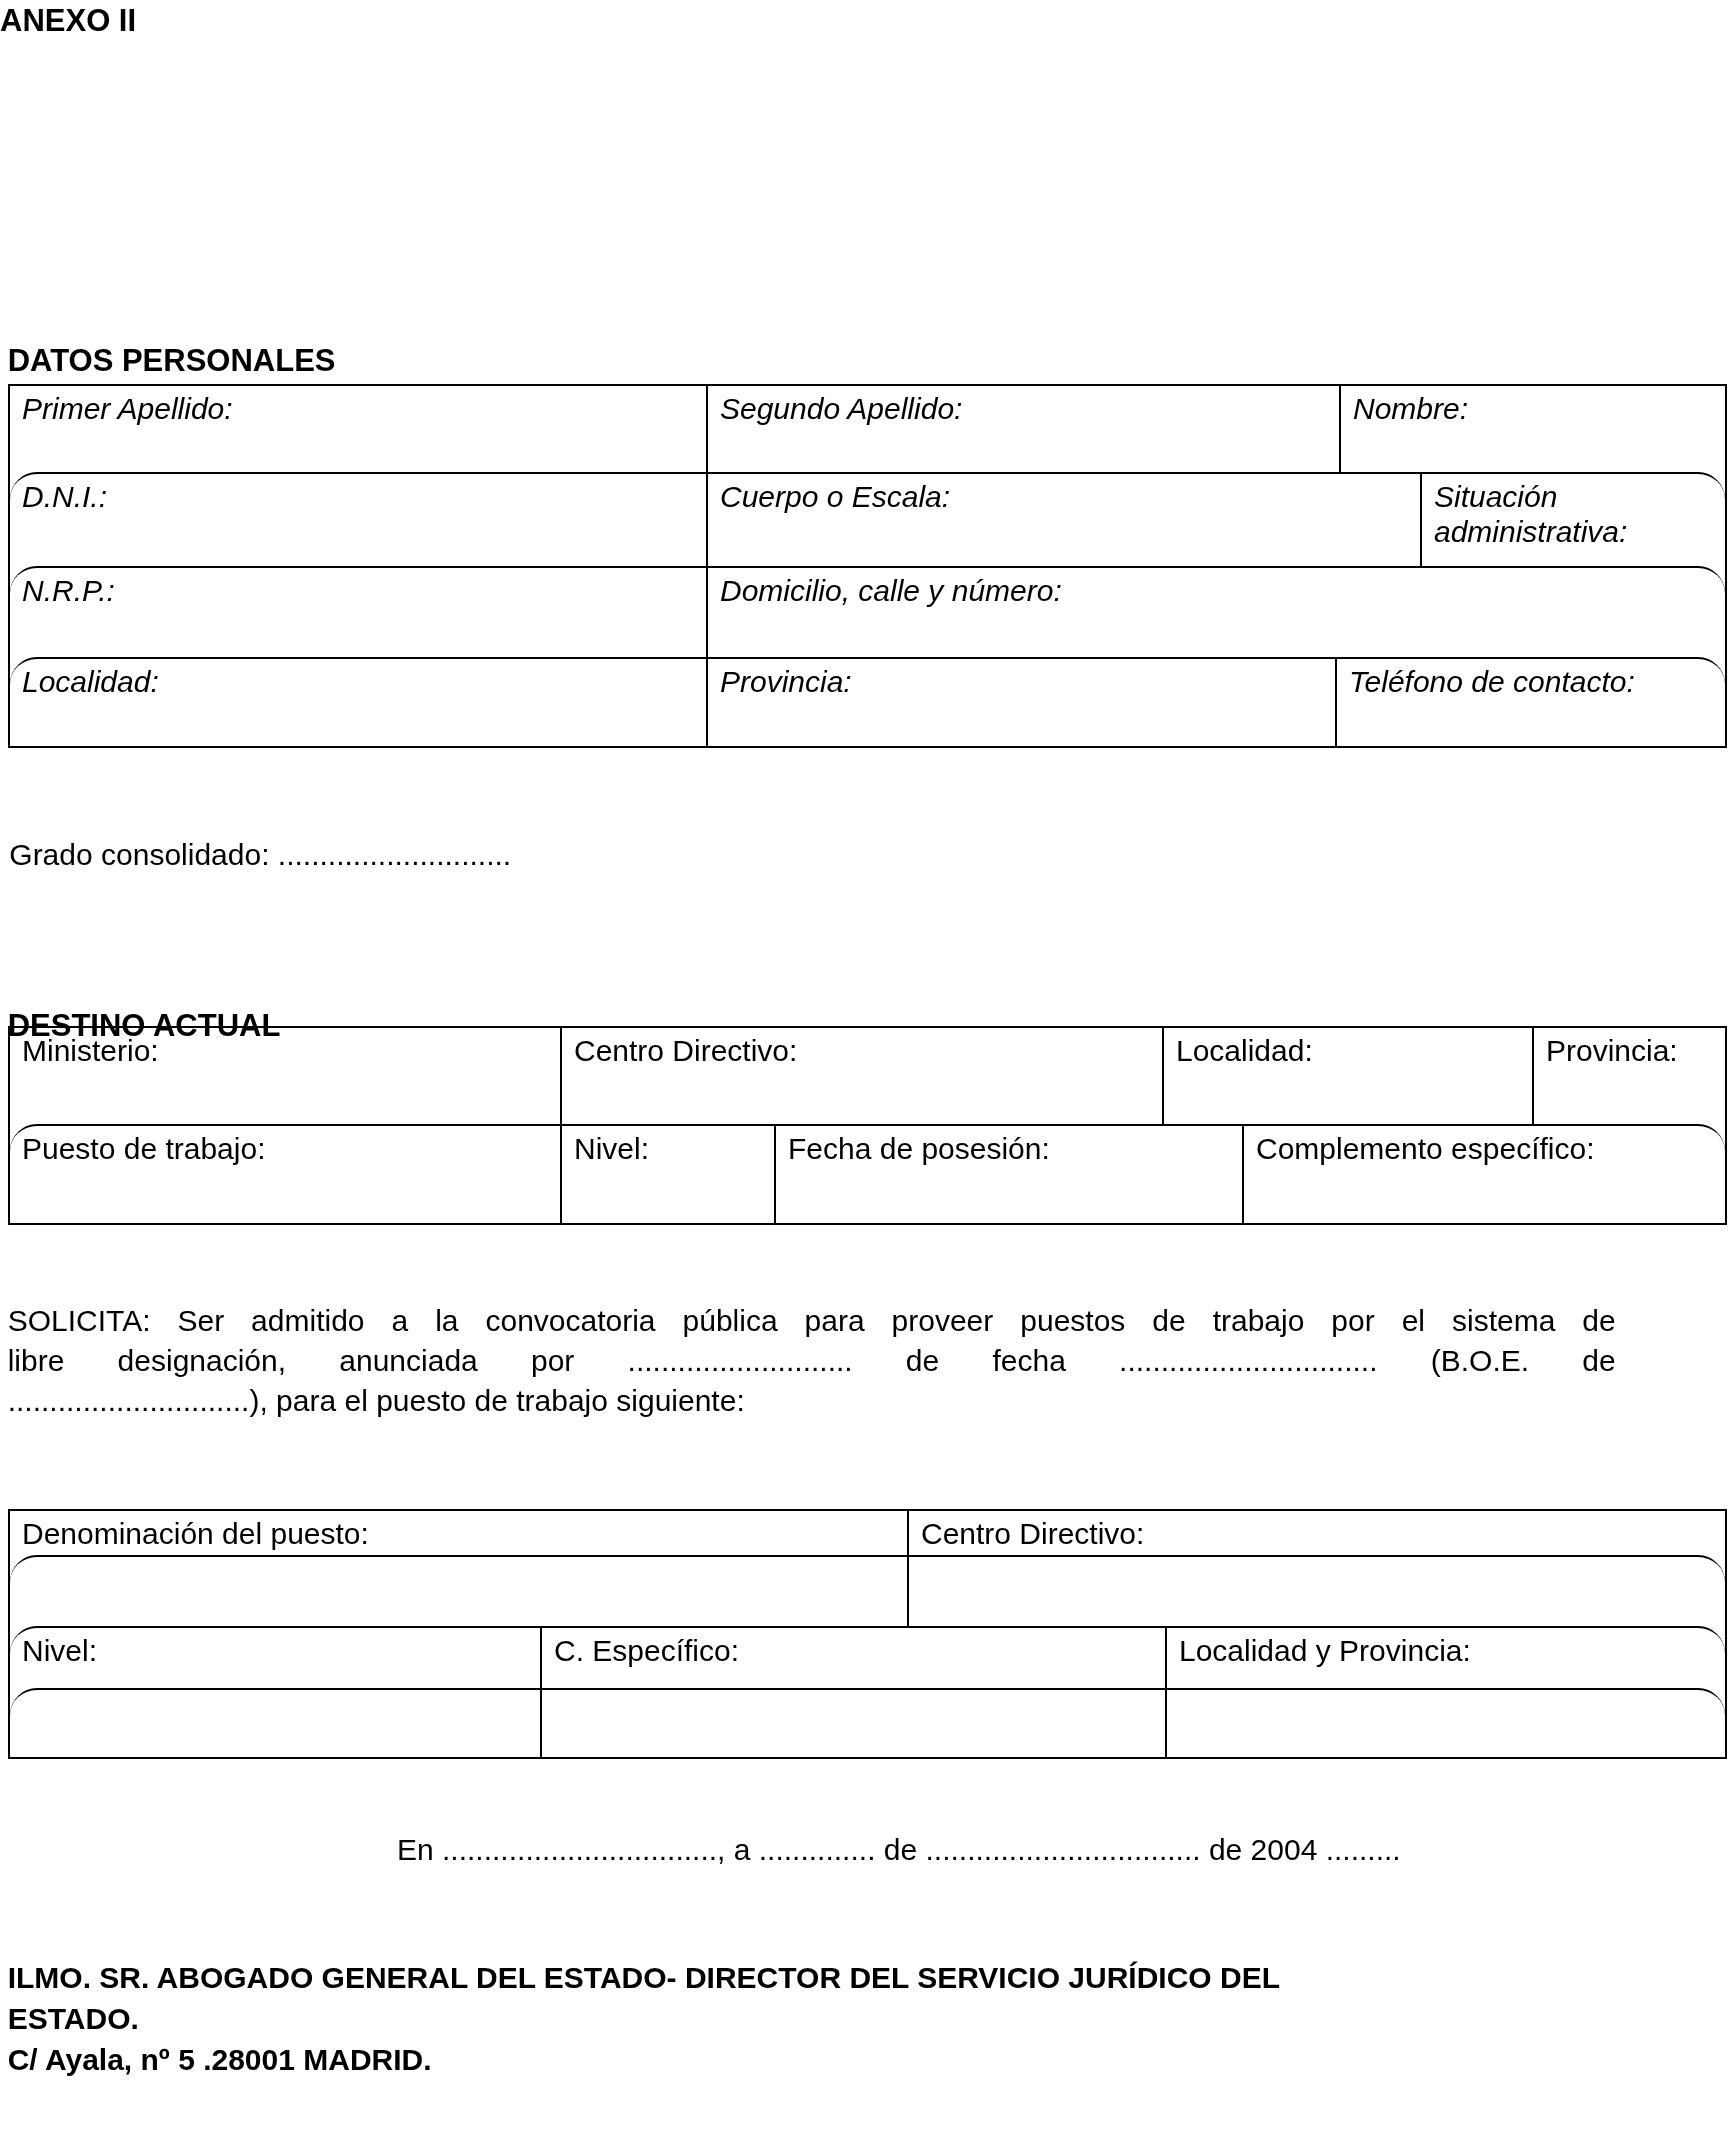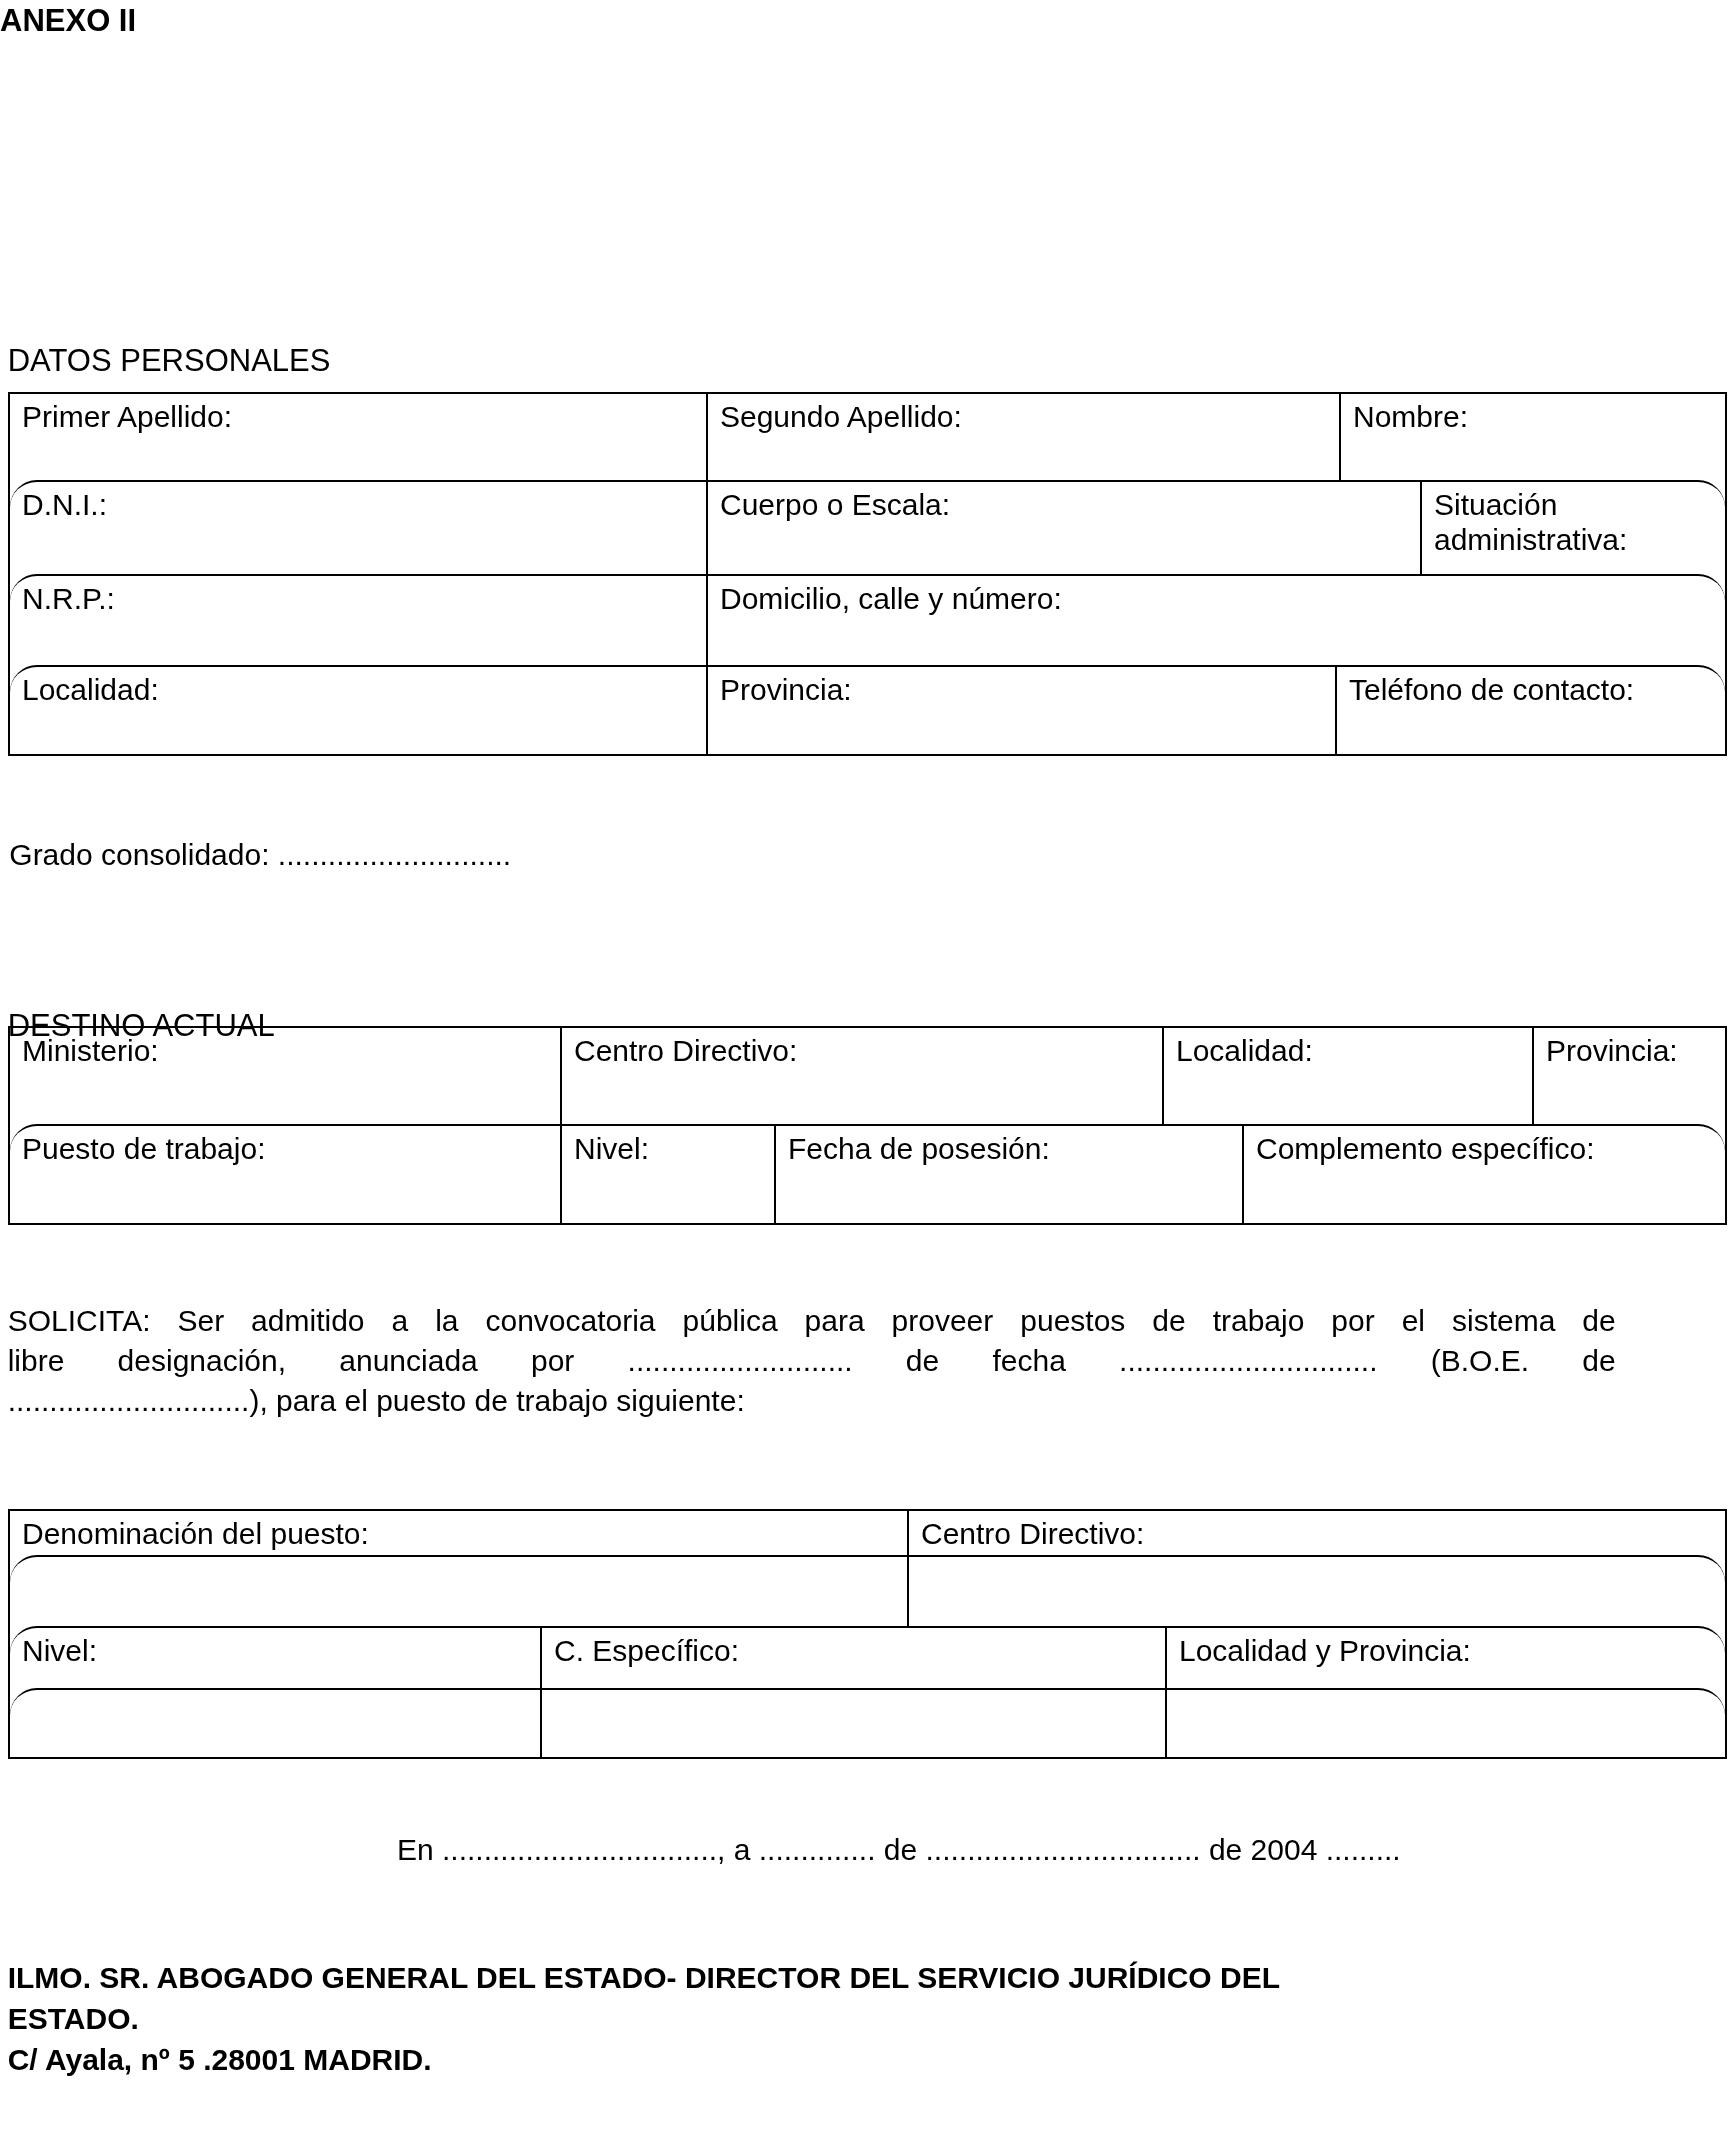--- a/index.html
+++ b/index.html
@@ -27,32 +27,32 @@
     top: 99px; left: 7.7px;
     width: 634px; height: 122px;
     border: 2.3px solid #000;
     display: flex;
     align-items: flex-end;
     padding: 0 0 7.7px 17px;
   }
   .heading {
     position: absolute;
     left: 7.7px;
-    font-weight: 400;
+    font-weight: 700;
     font-size: 31px;
   }
   .h-datos   { top: 343px; }
   .h-destino { top: 1008px; }
   .tbl {
     position: absolute;
     left: 7.7px;
     width: 1719px;
     border: 2.3px solid #000;
   }
-  .t-datos   { top: 392px; }
+  .t-datos   { top: 384px; font-style: italic; }
   .t-destino { top: 1026px; }
   .t-puesto  { top: 1509px; }
   .row { display: flex; align-items: stretch; }
   .row + .row { border-top: 2.3px solid #000; border-radius: 27px; }
   .cell {
     border-right: 2.3px solid #000;
     padding: 4.6px 12.3px 0 12.3px;
     line-height: 35px;
     overflow: hidden;
   }

